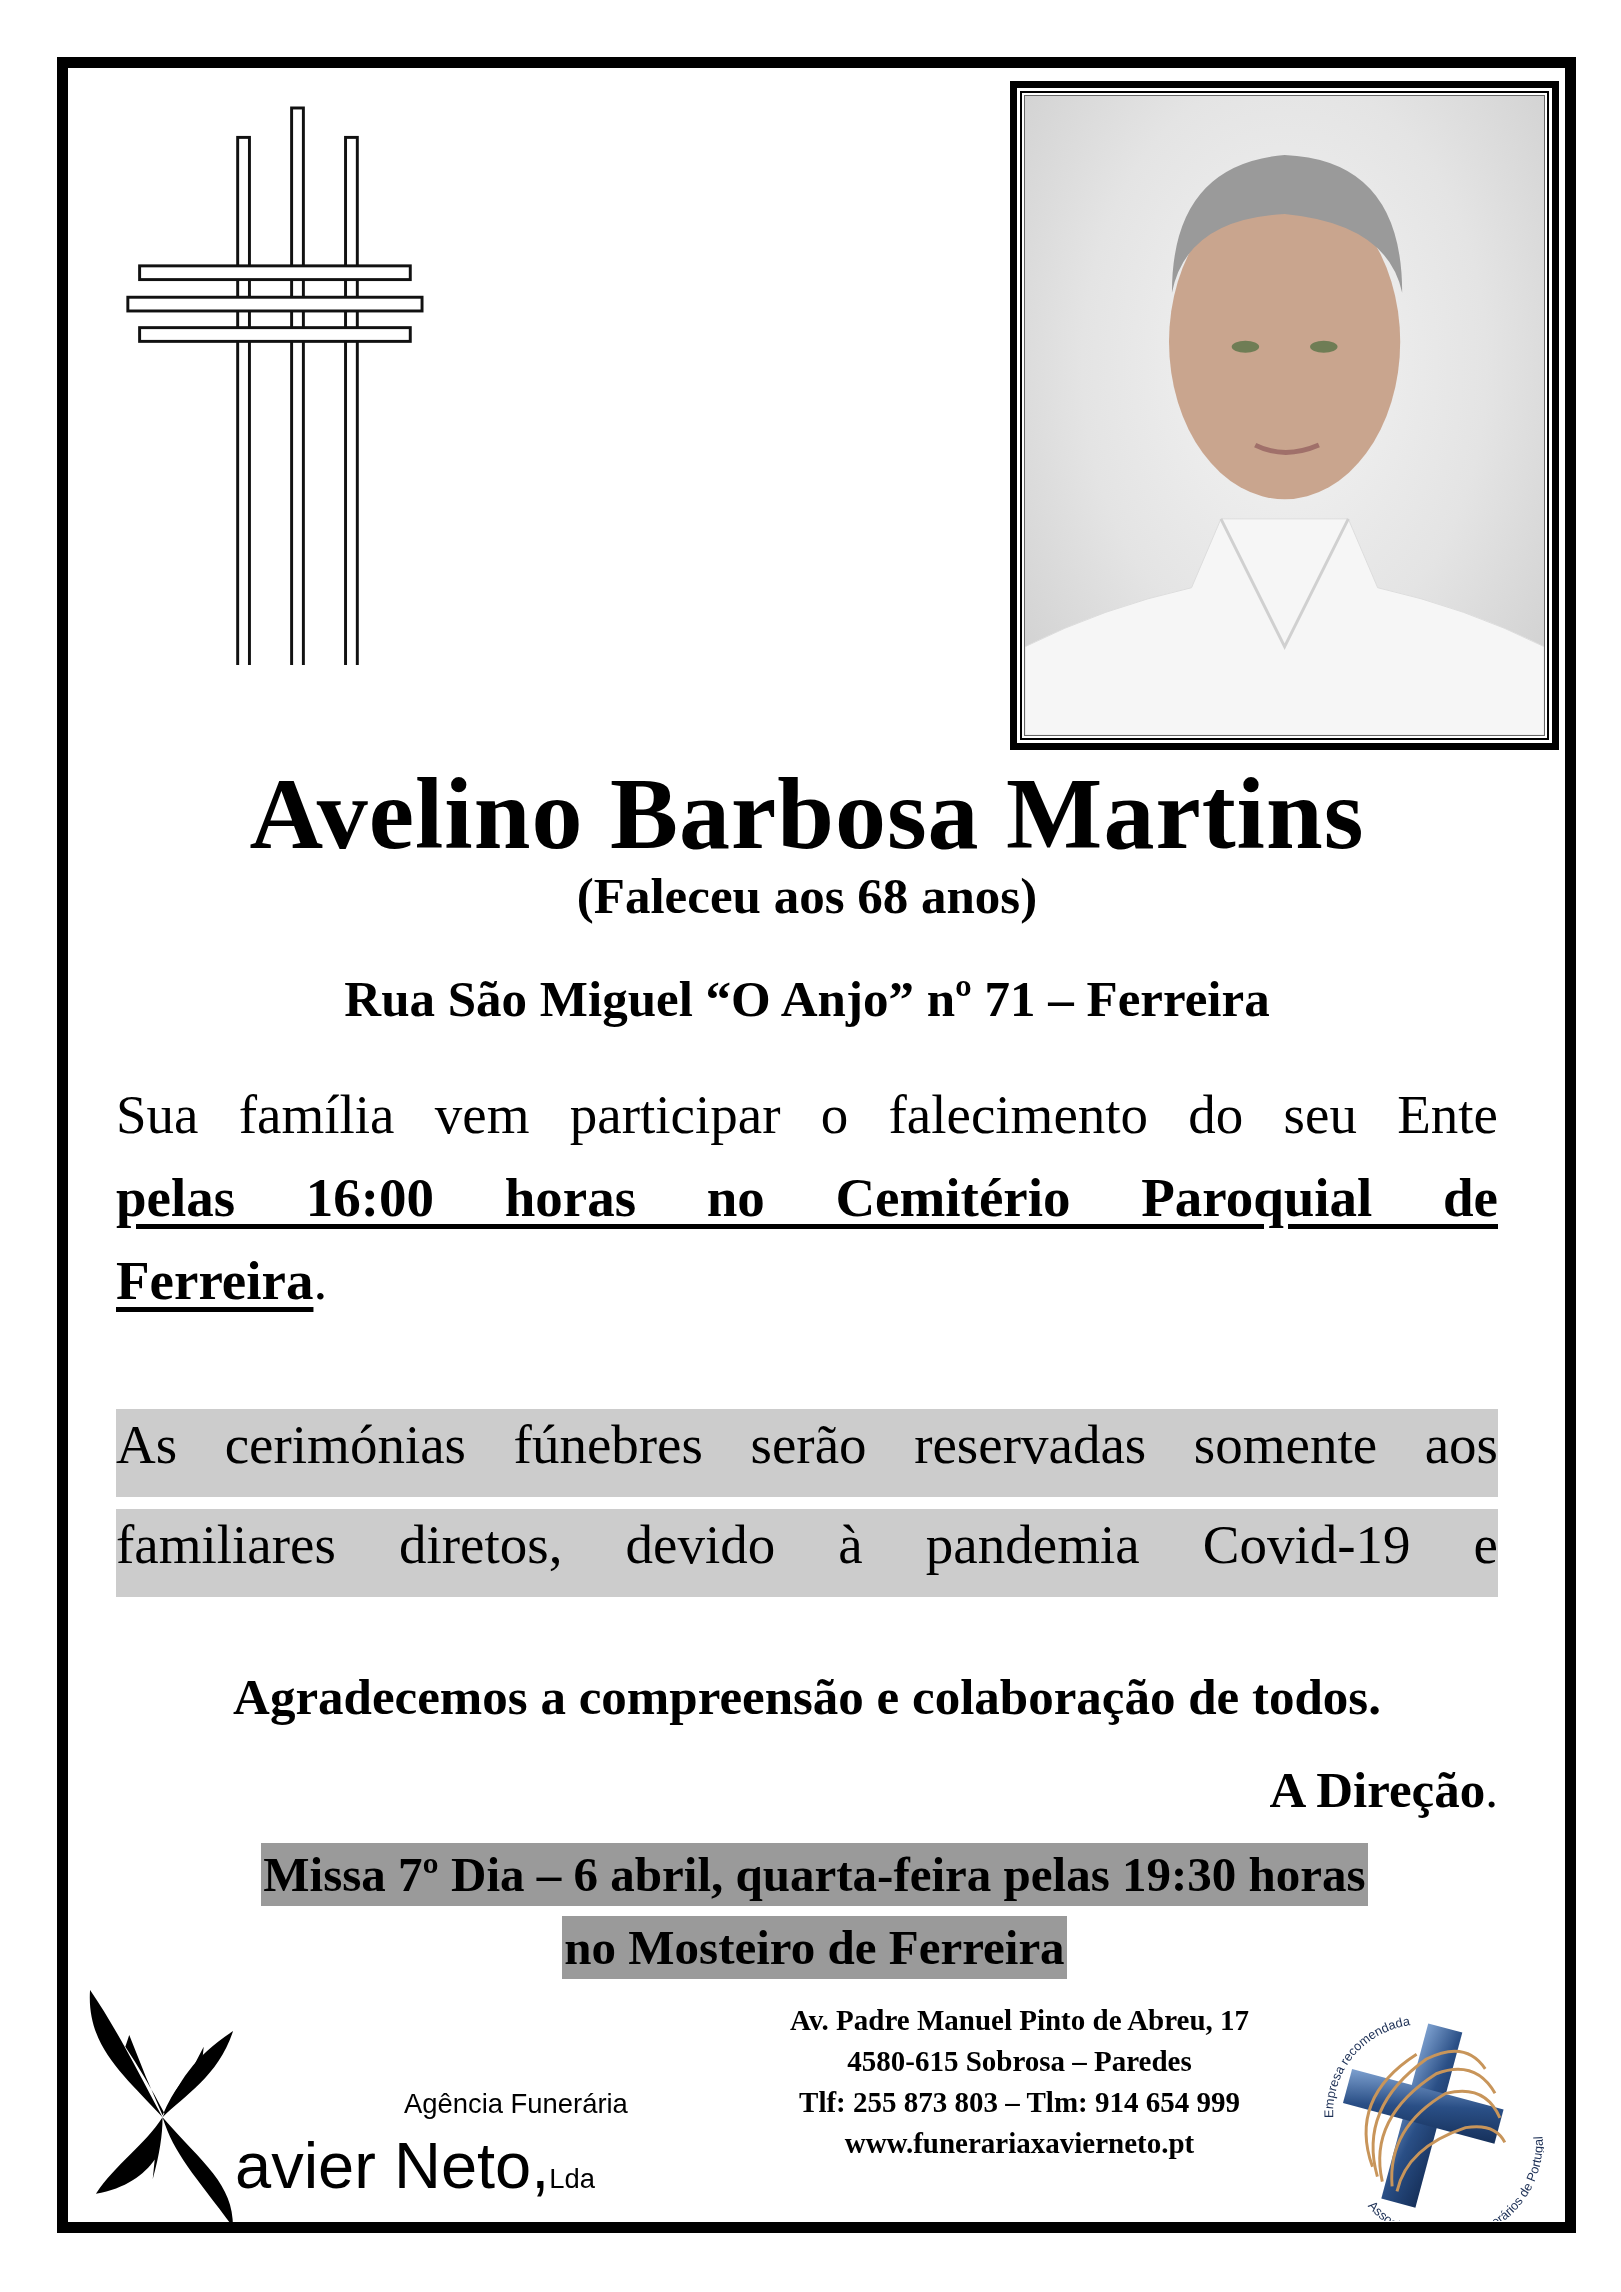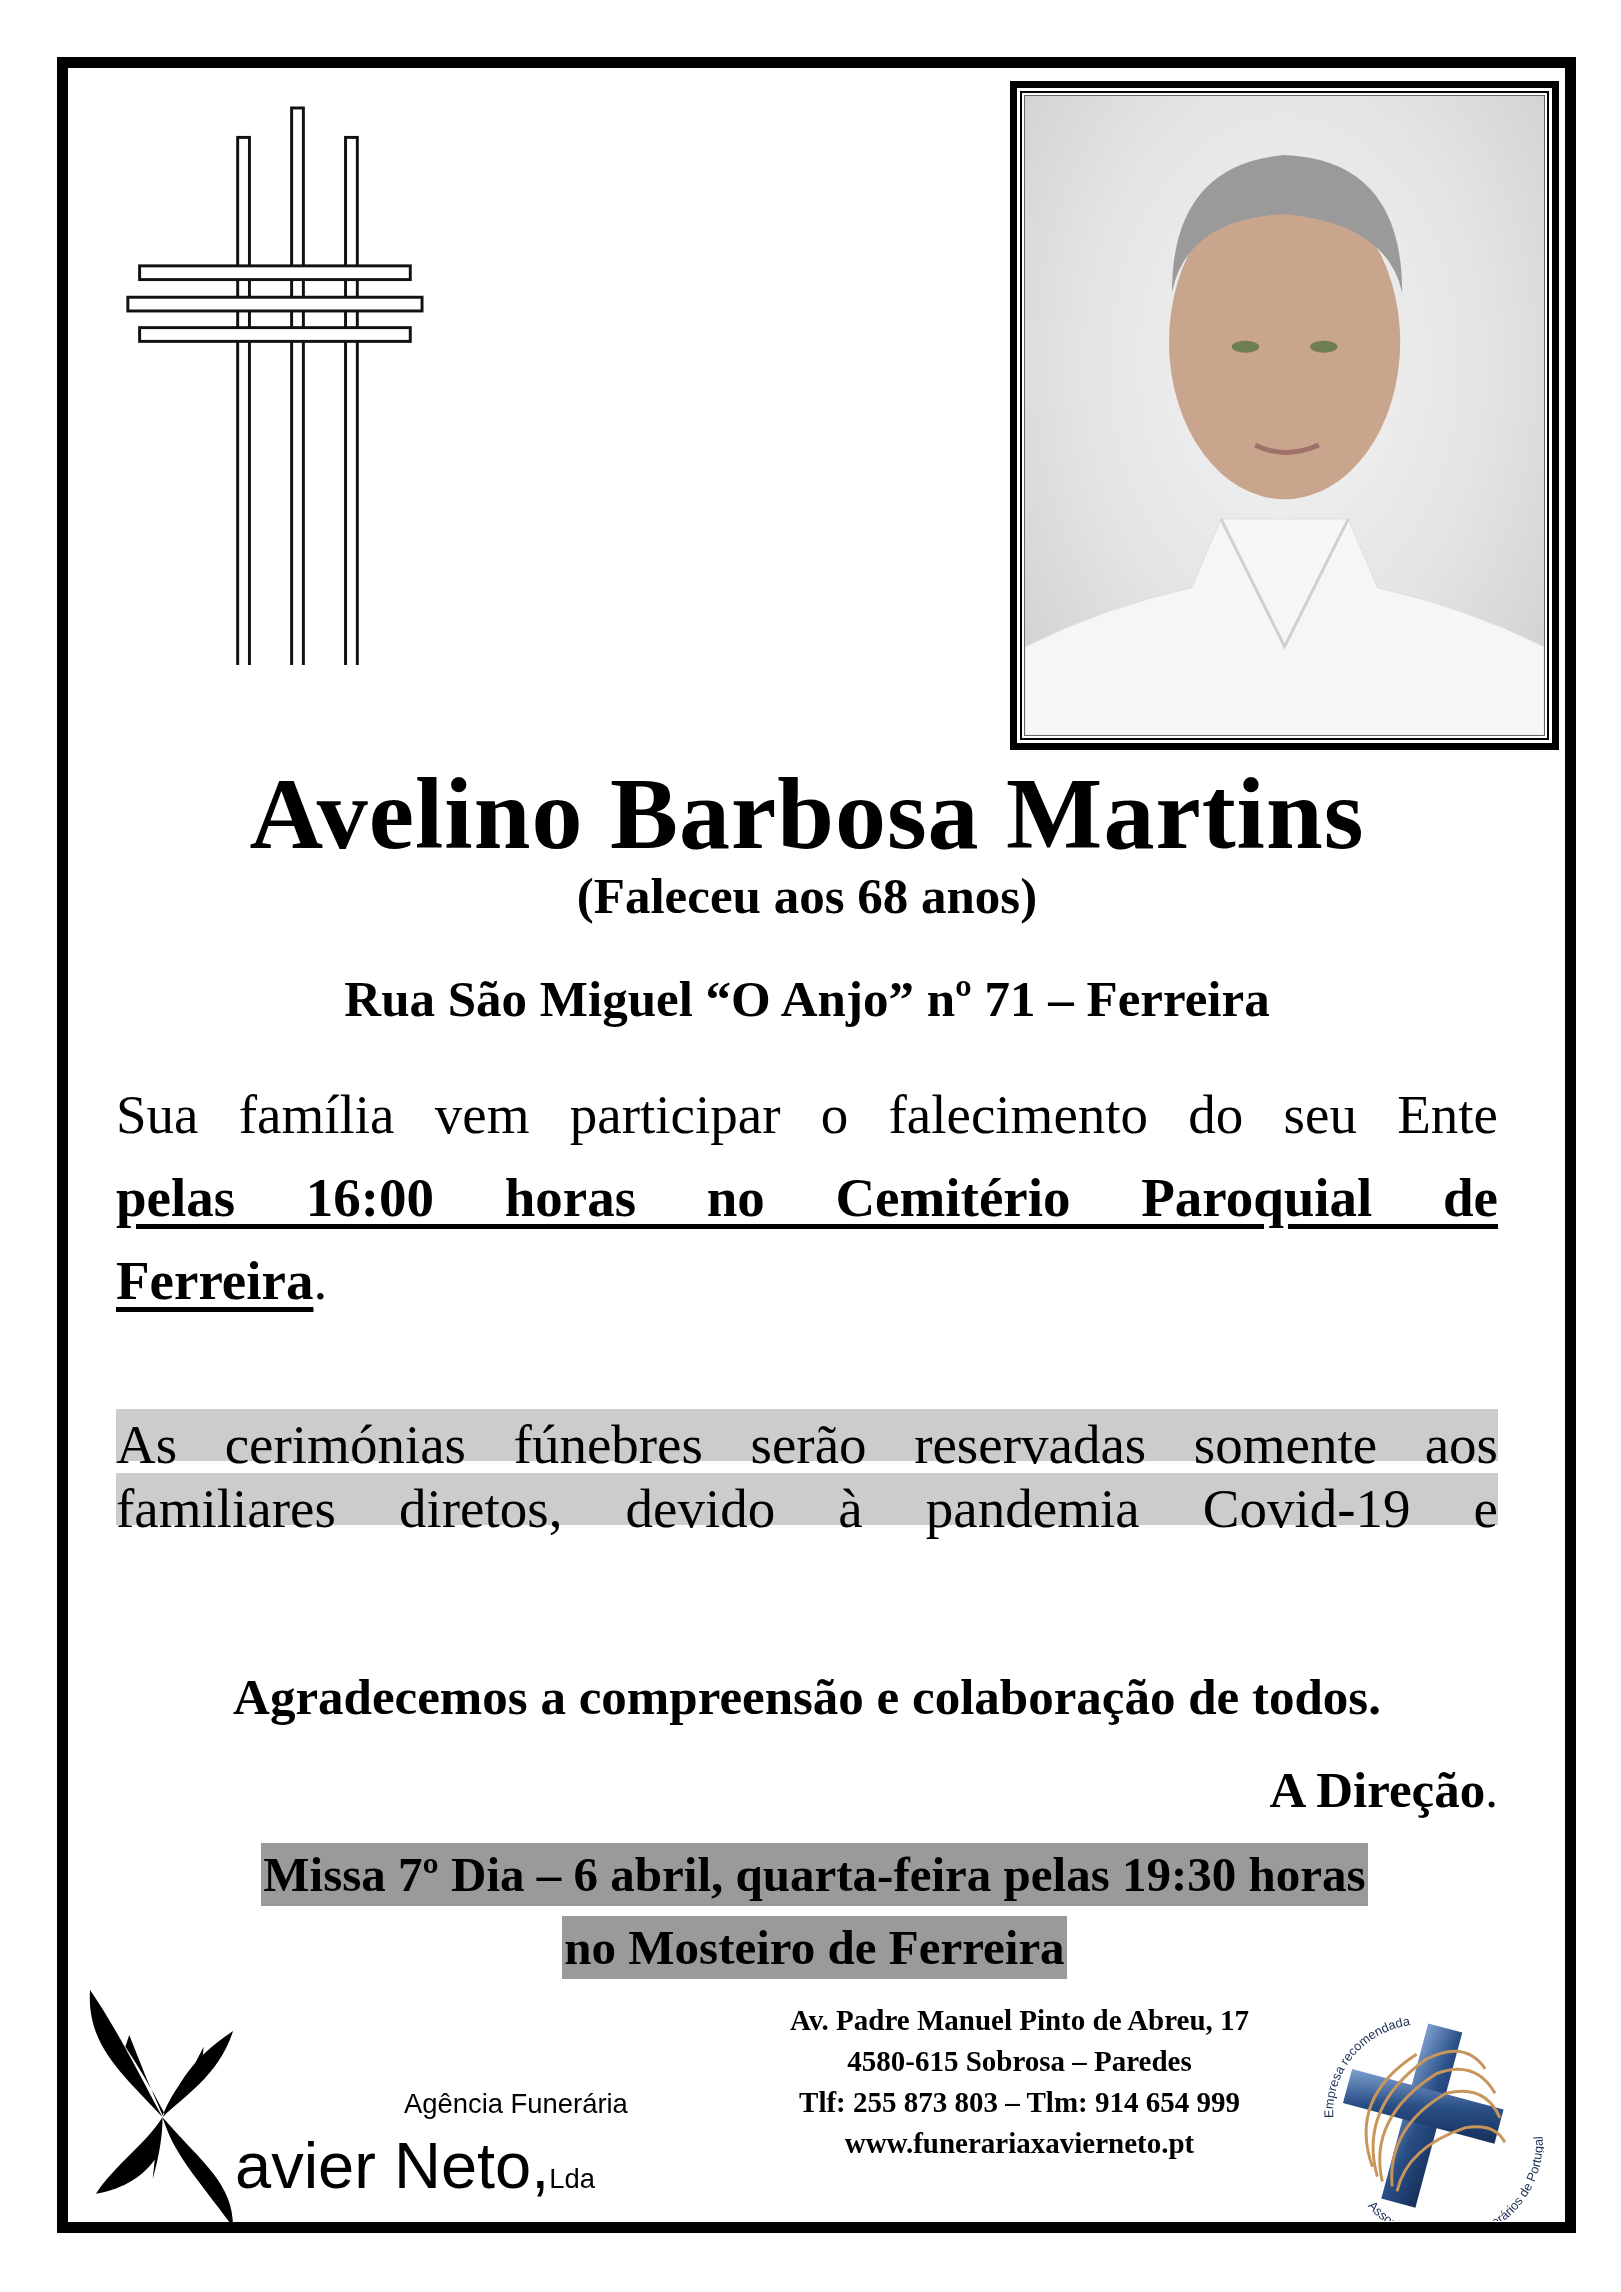--- a/index.html
+++ b/index.html
@@ -11,21 +11,21 @@
   .photo { width: 100%; height: 100%; box-sizing: border-box; border: 1px solid #666;
     background: radial-gradient(ellipse at 50% 42%, #f4f4f4 0%, #e4e4e4 55%, #cdcdcd 100%); position: relative; overflow: hidden; }
   .text-block { position: absolute; left: 116px; width: 1382px; }
   .center { text-align: center; }
   .name { top: 755px; font-size: 102px; font-weight: bold; line-height: 118px; letter-spacing: 1px; }
   .age { top: 865px; font-size: 51px; font-weight: bold; line-height: 63px; }
   .address { top: 968px; font-size: 51px; font-weight: bold; line-height: 63px; }
   .body-para { top: 1073px; font-size: 55px; line-height: 83px; text-align: justify; text-align-last: justify; }
   .body-para .line { display: block; height: 83px; white-space: nowrap; text-align: justify; text-align-last: justify; }
   .u-bold { font-weight: bold; text-decoration: underline; text-decoration-thickness: 4.9px; text-underline-offset: 7.8px; }
-  .highlight-line { display: block; background: #cccccc; height: 52px; line-height: 72px; margin-bottom: 11.8px; white-space: nowrap; text-align: justify; text-align-last: justify; }
+  .highlight-line { display: block; background: #cccccc; height: 88px; line-height: 72px; margin-bottom: 11.8px; white-space: nowrap; text-align: justify; text-align-last: justify; }
   .highlights { top: 1409px; font-size: 55px; }
   .thanks { top: 1666px; font-size: 51px; font-weight: bold; line-height: 63px; }
   .family { top: 1759px; font-size: 51px; line-height: 63px; text-align: right; }
   .family b { font-weight: bold; }
   .missa-wrap { position: absolute; left: 4px; width: 1621px; text-align: center; }
   .missa { display: inline-block; background: #9a9a9a; font-size: 49px; font-weight: bold; line-height: 63px; padding: 0 2px; }
   .missa1 { top: 1843px; }
   .missa2 { top: 1916px; }
   .agency-logo { position: absolute; left: 86px; top: 1988px; width: 157px; height: 239px; }
   .agency-sub { position: absolute; left: 404px; top: 2088px; font-family: "Liberation Sans", sans-serif; font-size: 27.4px; }

